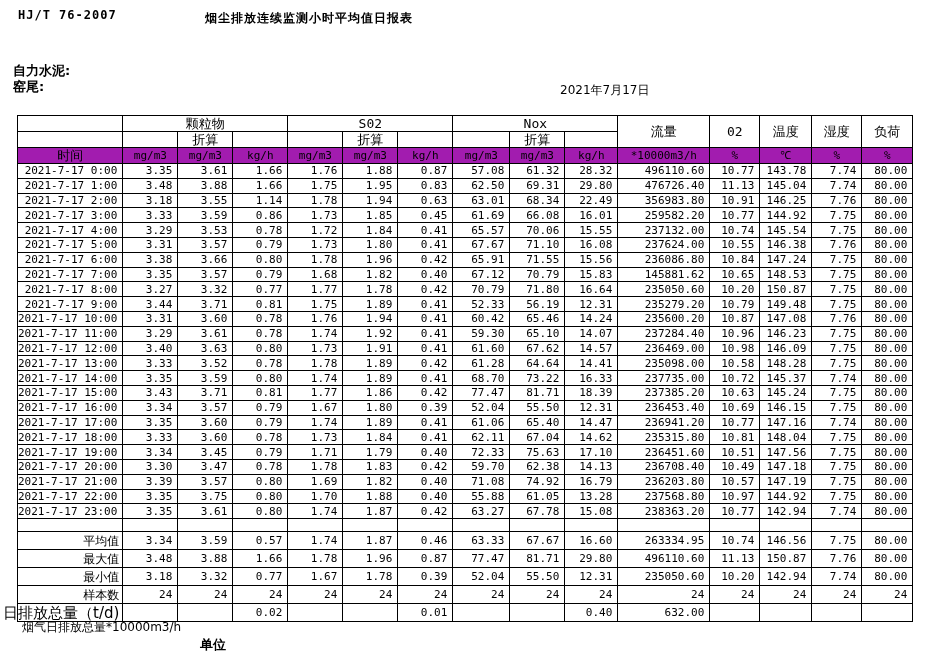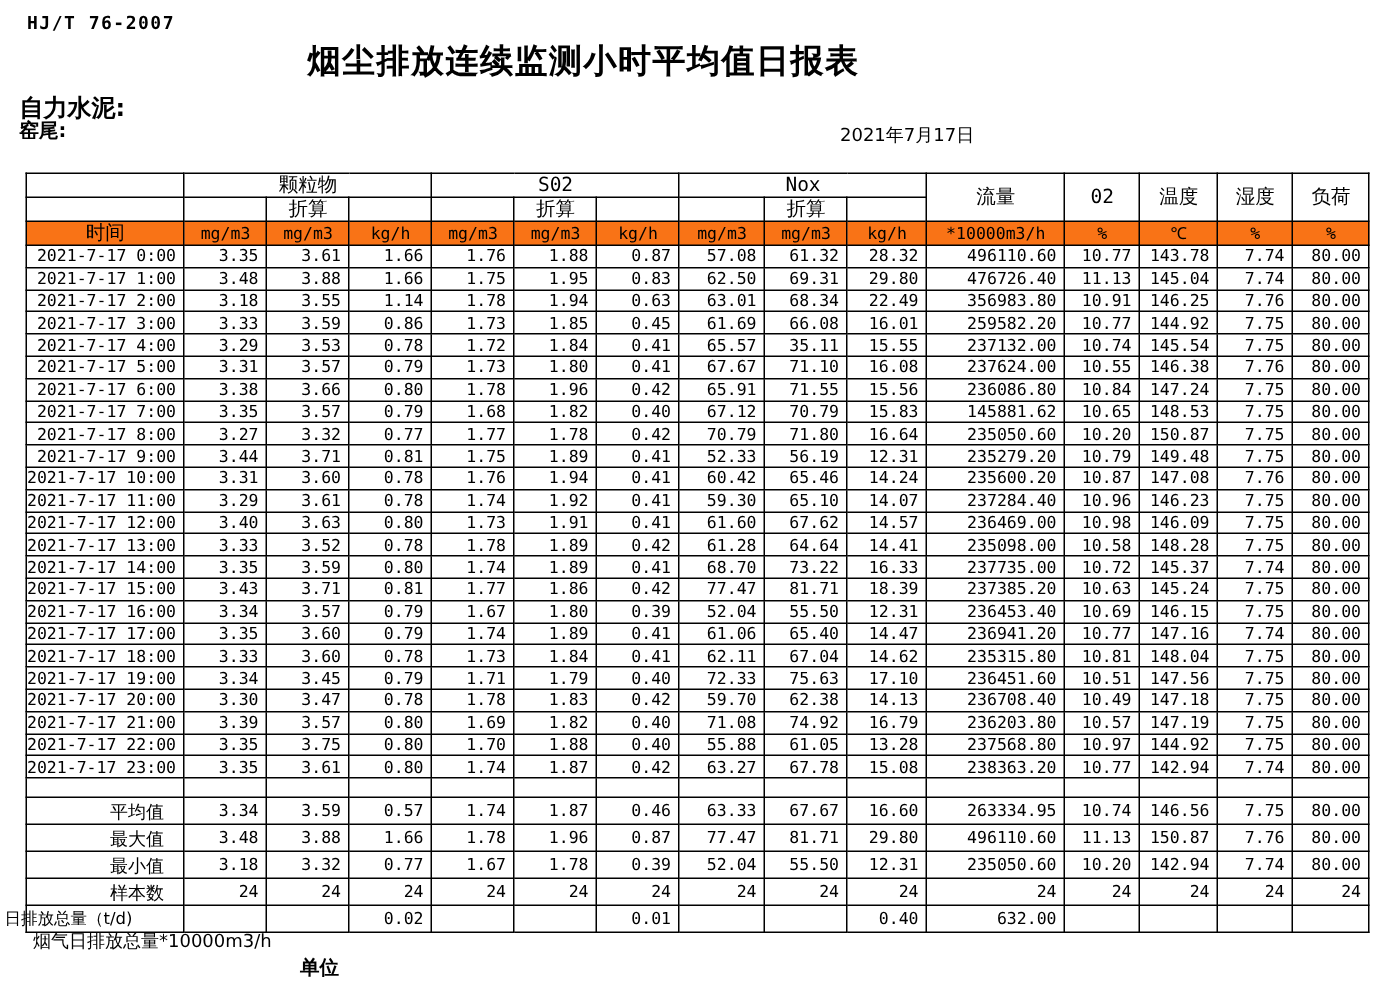--- a/index.html
+++ b/index.html
@@ -4,48 +4,48 @@
 <style>
   html,body{margin:0;padding:0;}
   body{
     width:932px;height:659px;background:#ffffff;color:#000;
     font-family:"DejaVu Sans Mono","Liberation Mono",monospace;
     position:relative;overflow:hidden;
   }
   .cn{font-family:"DejaVu Sans","Liberation Sans",sans-serif;}
   .abs{position:absolute;white-space:nowrap;}
   #std-code{left:18px;top:8px;font-size:12px;font-weight:bold;letter-spacing:1px;}
-  #title{left:205px;top:26px;font-size:22px;font-weight:bold;letter-spacing:1px;}
-  #company{left:13px;top:62px;font-size:16px;font-weight:bold;}
+  #title{left:205px;top:10px;font-size:12px;font-weight:bold;letter-spacing:1px;}
+  #company{left:13px;top:62px;font-size:13px;font-weight:bold;}
   #location{left:13px;top:78px;font-size:13px;font-weight:bold;}
   #rdate{left:560px;top:82px;font-size:12px;}
   #note{left:22px;top:619px;font-size:12px;}
   #report-unit{left:5px;top:636px;font-size:13px;font-weight:bold;margin-top:36px;}
   #unit{left:200px;top:636px;font-size:13px;font-weight:bold;}
 
   table#report{
     position:absolute;left:17px;top:115px;
     border-collapse:collapse;table-layout:fixed;
   }
   #report td{
     border:1px solid #000;
     font-size:11px;line-height:13px;height:13.8px;
     padding:0 5px 0 0;text-align:right;
     overflow:visible;white-space:nowrap;
   }
   #report thead td{height:15px;text-align:center;padding:0;}
   #report td.grp{font-size:13px;}
-  #report td.green{background:#f97316;}
+  #report td.green{background:#a21caf;}
   #report td.time-h{font-size:13px;}
   #report tr.blank-row td{height:12px;}
   #report tr.sum-row td{height:17px;line-height:16px;}
-  #report td.sum-label{font-size:12px;padding-right:13px;}
+  #report td.sum-label{font-size:12px;padding-right:3px;}
   #report td.total-label{position:relative;}
   #report td.total-label span{
-    position:absolute;left:-15px;bottom:0;font-size:11px;
+    position:absolute;left:-15px;bottom:0;font-size:15px;
   }
 </style>
 </head>
 <body>
 
 <div class="abs" id="std-code">HJ/T  76-2007</div>
 <div class="abs cn" id="title">烟尘排放连续监测小时平均值日报表</div>
 <div class="abs cn" id="company">自力水泥:</div>
 <div class="abs cn" id="location">窑尾:</div>
 <div class="abs cn" id="rdate">2021年7月17日</div>
@@ -181,21 +181,21 @@
       </tr>
       <tr>
         <td>2021-7-17 4:00</td>
         <td>3.29</td>
         <td>3.53</td>
         <td>0.78</td>
         <td>1.72</td>
         <td>1.84</td>
         <td>0.41</td>
         <td>65.57</td>
-        <td>35.11</td>
+        <td>70.06</td>
         <td>15.55</td>
         <td>237132.00</td>
         <td>10.74</td>
         <td>145.54</td>
         <td>7.75</td>
         <td>80.00</td>
       </tr>
       <tr>
         <td>2021-7-17 5:00</td>
         <td>3.31</td>

